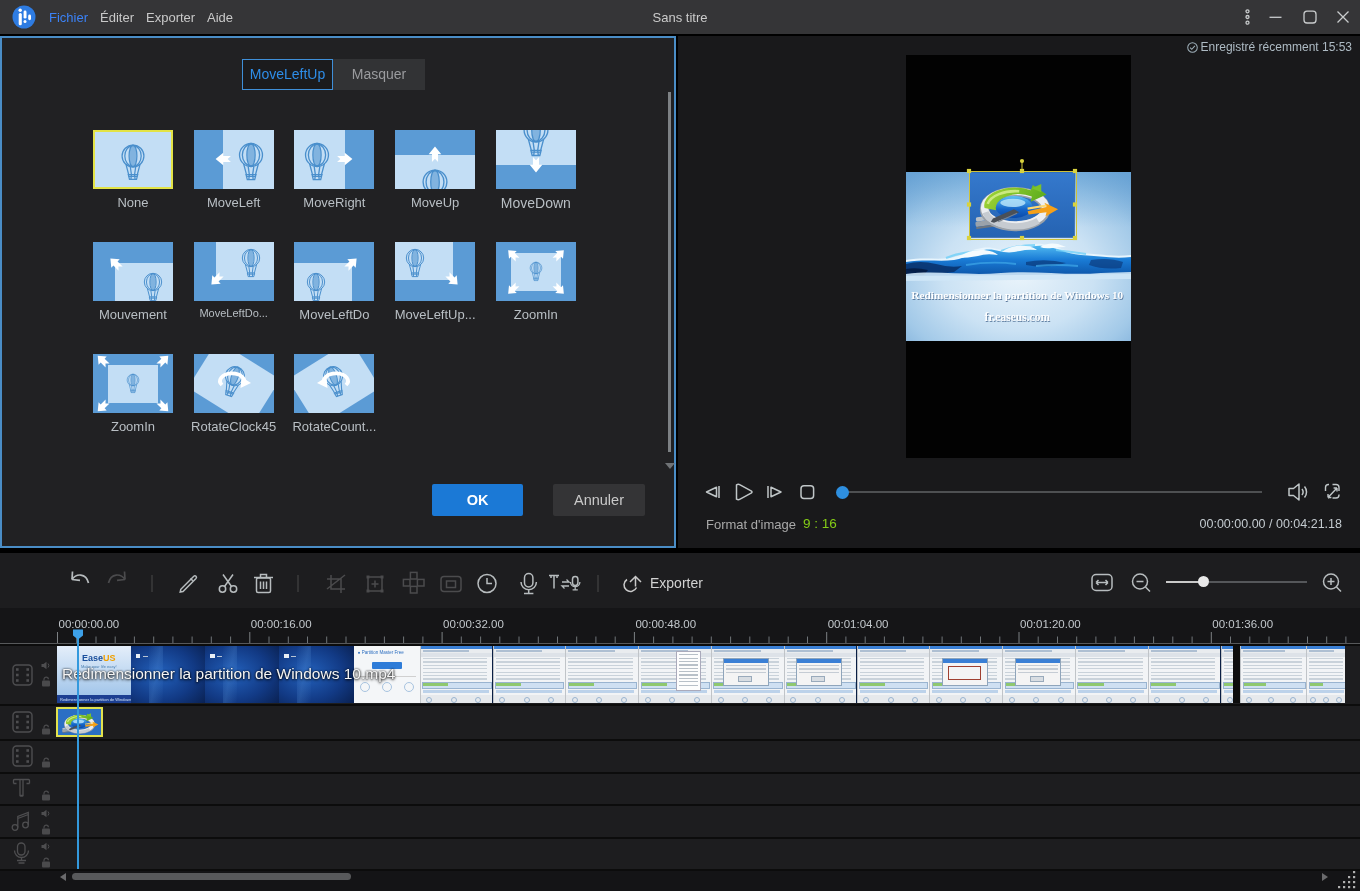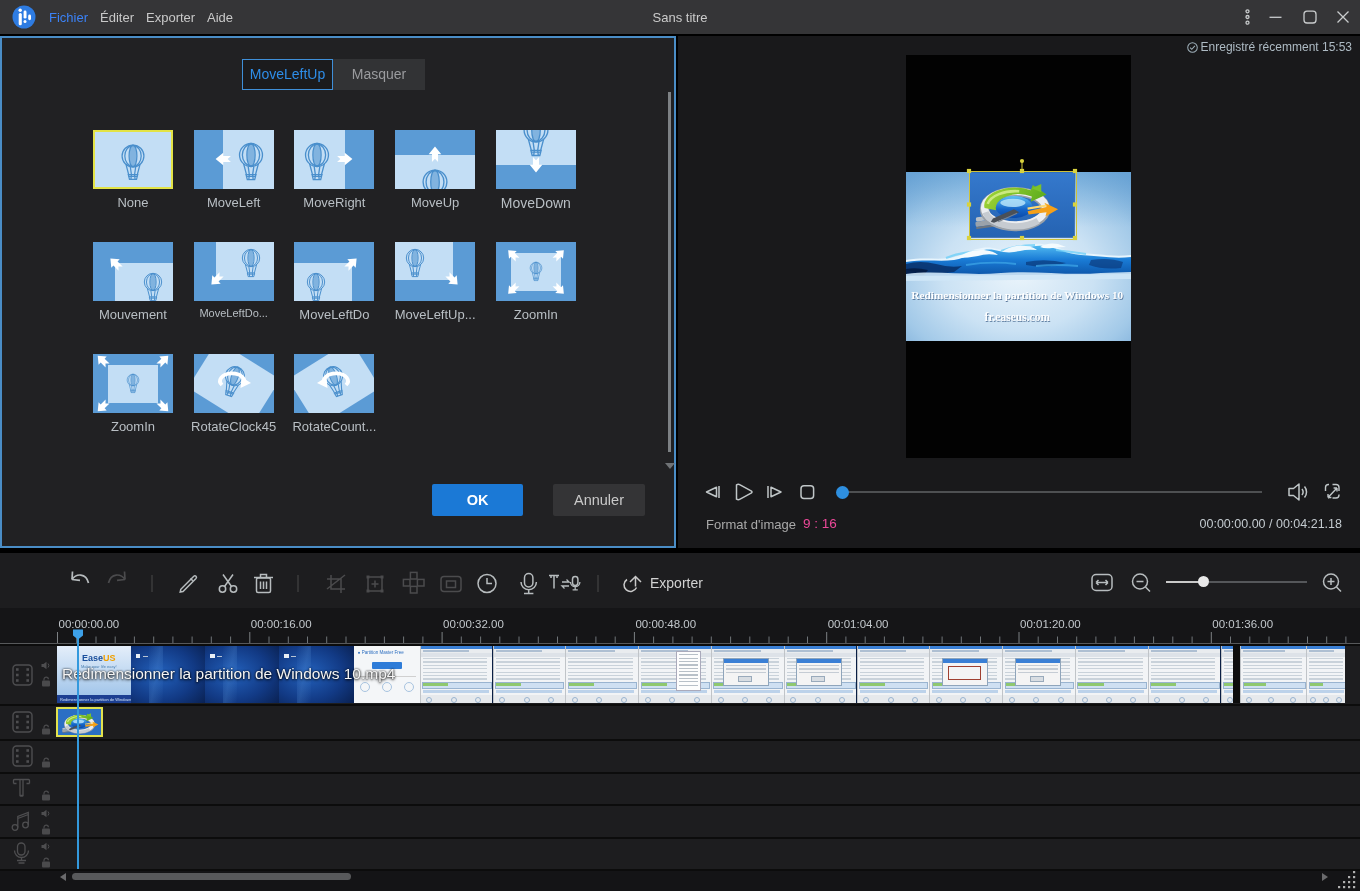--- a/index.html
+++ b/index.html
@@ -409,21 +409,21 @@
       <path d="M2,7.5 h4.5 L12,3 v16 L6.5,14.5 H2 Z" stroke-linejoin="round"></path>
       <path d="M15,8 a5,5 0 0 1 0,6"></path>
       <path d="M17.5,5.5 a8.5,8.5 0 0 1 0,11"></path>
       <g stroke-width="1.4">
         <path d="M45.5,3.5 h3.5 a3,3 0 0 1 3,3 v3.5 M52,13.5 v0.5 a3,3 0 0 1 -3,3 h-3.5 M41.5,17 h-0.5 M38.5,10 v-3.5 a3,3 0 0 1 3,-3 h0.5"></path>
         <path d="M41,16.5 L50,7 M50,7 v3.4 M50,7 h-3.4 M41,16.5 v-3.4 M41,16.5 h3.4"></path>
       </g>
     </g>
   </svg>
 <div class="abs" style="left:706px;top:517px;font-size:13px;color:#a9a9a9">Format d'image</div>
-<div class="abs" style="left:803px;top:516px;font-size:13.5px;color:#ec4899">9 : 16</div>
+<div class="abs" style="left:803px;top:516px;font-size:13.5px;color:#84cc16">9 : 16</div>
 <div class="abs" style="left:1142px;top:517px;width:200px;text-align:right;font-size:12.5px;color:#c3cacf">00:00:00.00 / 00:04:21.18</div>
 <div class="abs" style="left:0;top:553px;width:1360px;height:55px;background:#1d1d1f"></div>
 <svg class="abs" style="left:0;top:553px" width="1360" height="55" viewBox="0 0 1360 55">
     <g fill="none" stroke="#b7bcbe" stroke-width="1.7">
       <path d="M72,26.5 c4,-6 14,-7 16.5,3.5"></path>
       <path d="M72,26.5 l0.5,-8 M72,26.5 l8,0.8"></path>
     </g>
     <g fill="none" stroke="#4b4b4d" stroke-width="1.7">
       <path d="M125,26.5 c-4,-6 -14,-7 -16.5,3.5"></path>
       <path d="M125,26.5 l-0.5,-8 M125,26.5 l-8,0.8"></path>

